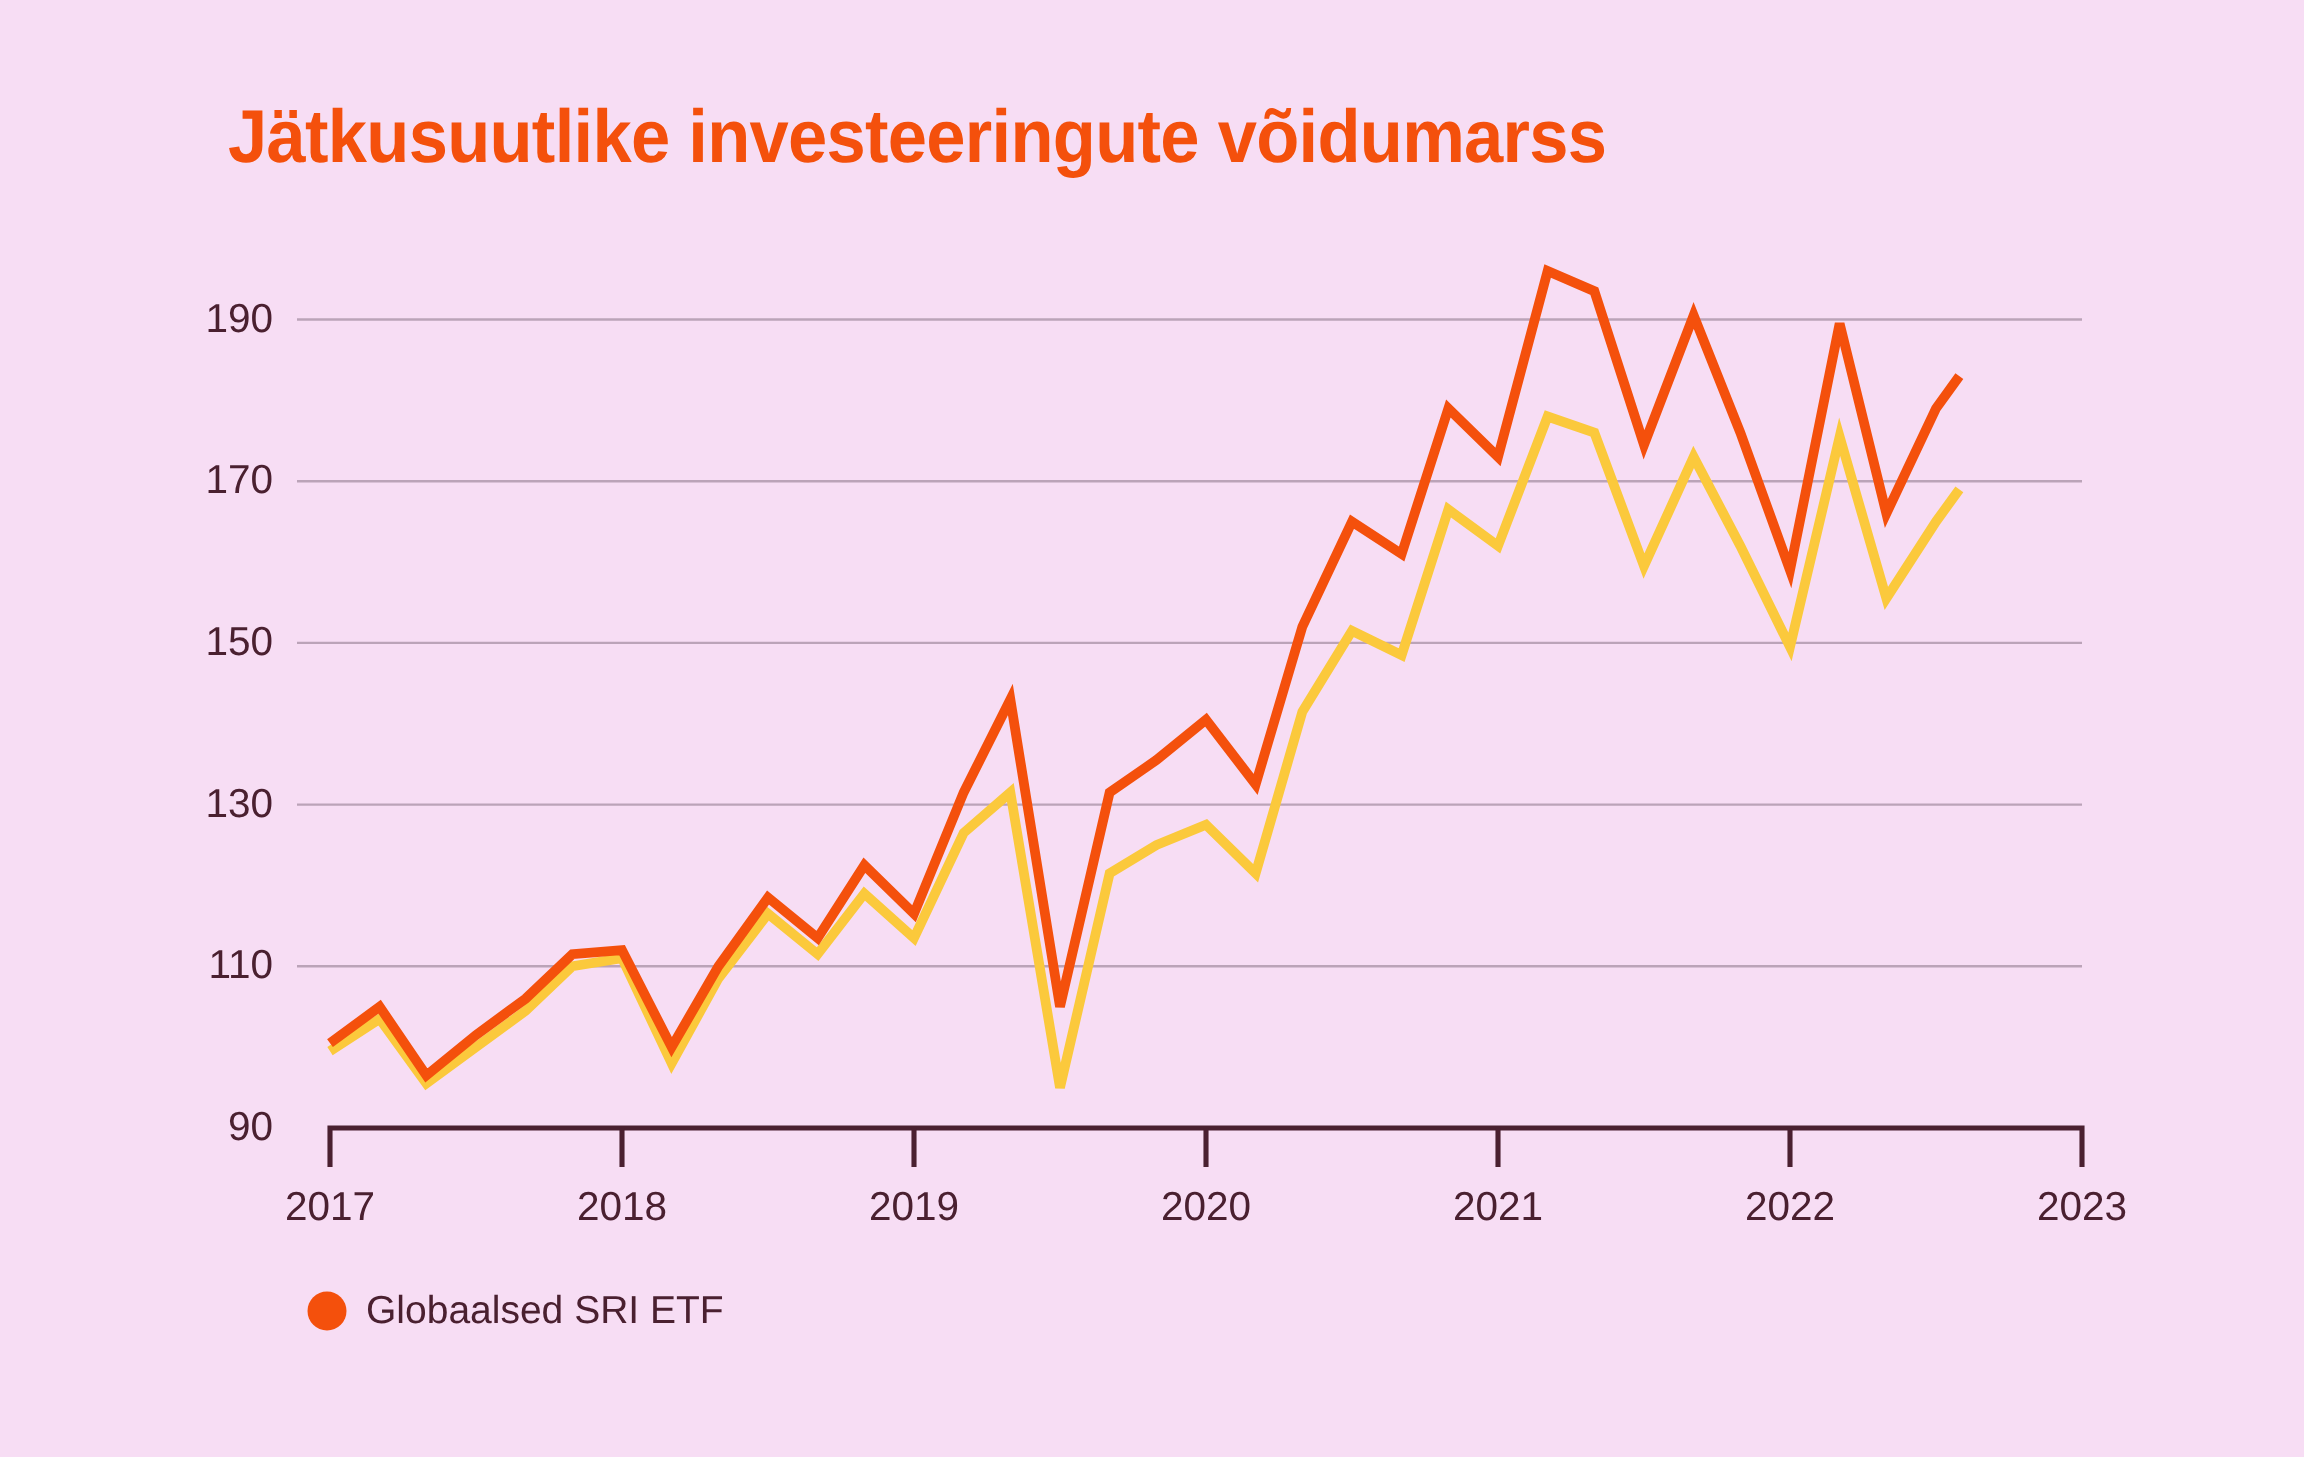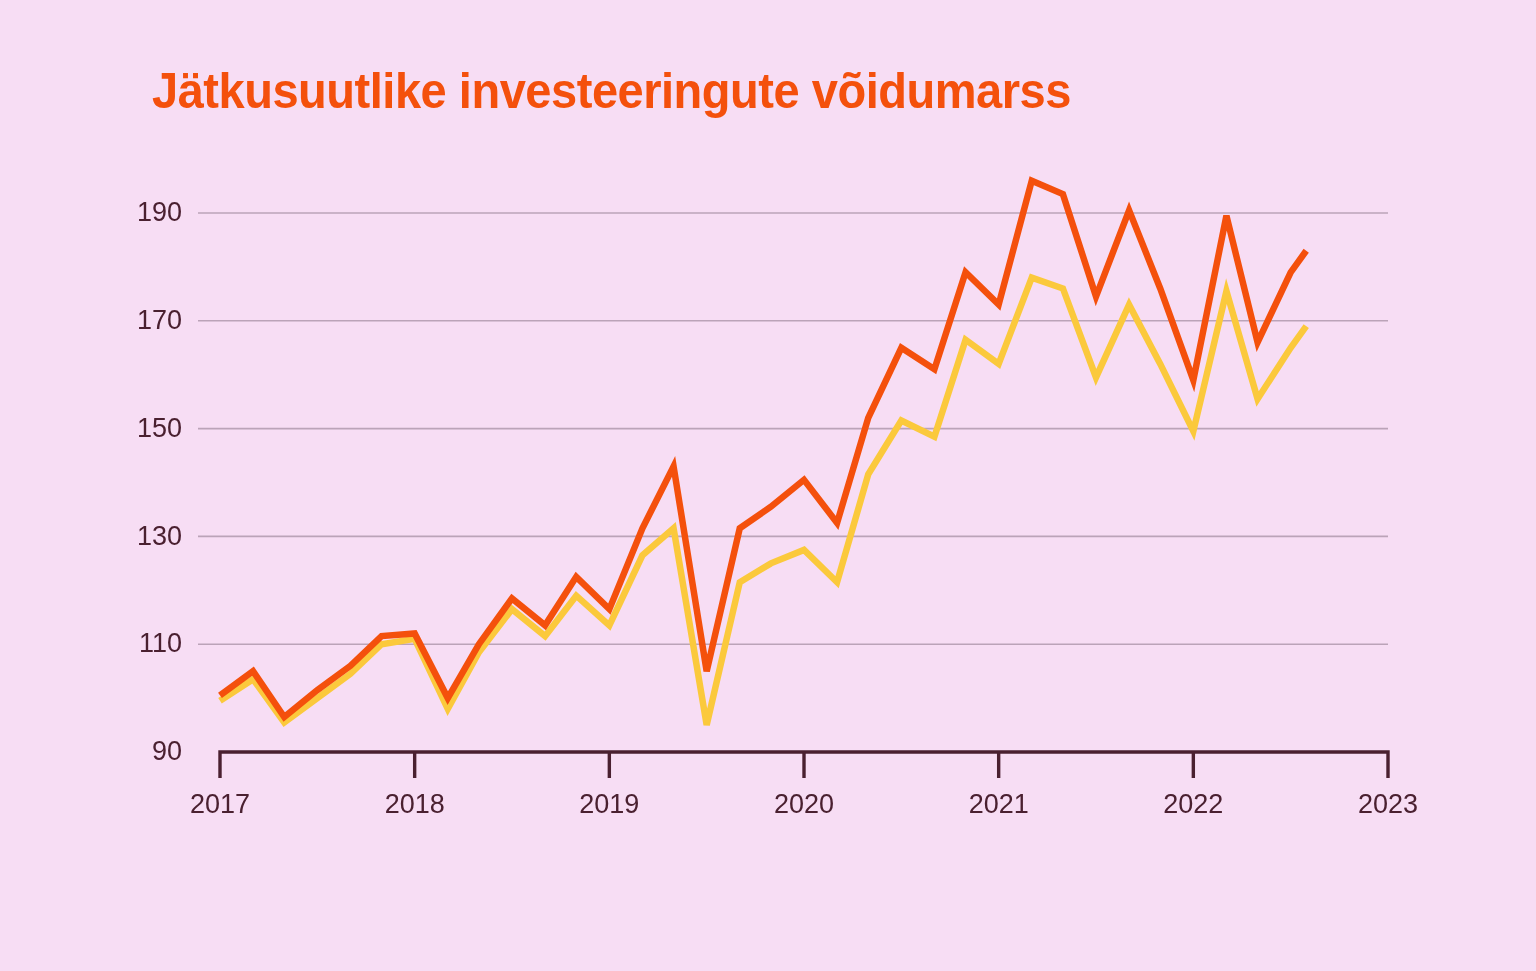--- a/index.html
+++ b/index.html
@@ -140,15 +140,19 @@
         <text x="1193.3333333333335" y="813" class="xtick-label">2022</text>
         <text x="1388" y="813" class="xtick-label">2023</text>
       </g>
     <g id="series-group">
         <polyline points="220.00,700.79 253.09,679.24 284.24,722.36 317.33,698.10 350.43,673.85 381.57,644.20 414.67,638.81 447.76,708.88 478.91,652.28 512.00,609.16 545.09,636.12 576.24,595.69 609.33,625.34 642.43,555.26 673.57,528.32 706.67,725.05 739.76,582.22 770.91,563.35 804.00,549.88 837.09,582.22 868.24,474.42 901.33,420.51 934.43,436.69 965.57,339.67 998.67,363.92 1031.76,277.68 1062.91,288.46 1096.00,377.40 1129.09,304.63 1160.24,363.92 1193.33,431.30 1226.43,291.16 1257.57,398.95 1290.67,347.75 1306.24,326.19" class="series-path" stroke="#fbc93c"></polyline>
         <polyline points="220.00,695.40 253.09,671.15 284.24,716.97 317.33,690.01 350.43,665.76 381.57,636.12 414.67,633.42 447.76,698.10 478.91,644.20 512.00,598.38 545.09,625.34 576.24,576.83 609.33,609.16 642.43,528.32 673.57,466.33 706.67,671.15 739.76,528.32 770.91,506.75 804.00,479.81 837.09,522.92 868.24,417.82 901.33,347.75 934.43,369.31 965.57,272.29 998.67,304.63 1031.76,180.66 1062.91,194.13 1096.00,296.55 1129.09,210.31 1160.24,288.46 1193.33,380.09 1226.43,215.70 1257.57,342.36 1290.67,272.29 1306.24,250.73" class="series-path" stroke="#f4500c"></polyline>
       </g>
   </svg>
 
   <div class="legend">
+    <div class="legend-item">
+      <span class="legend-swatch" style="background: rgb(244, 80, 12);"></span>
+      <span class="legend-label">Globaalsed SRI ETF</span>
+    </div>
   </div>
 
 </div>
 
 </body></html>

